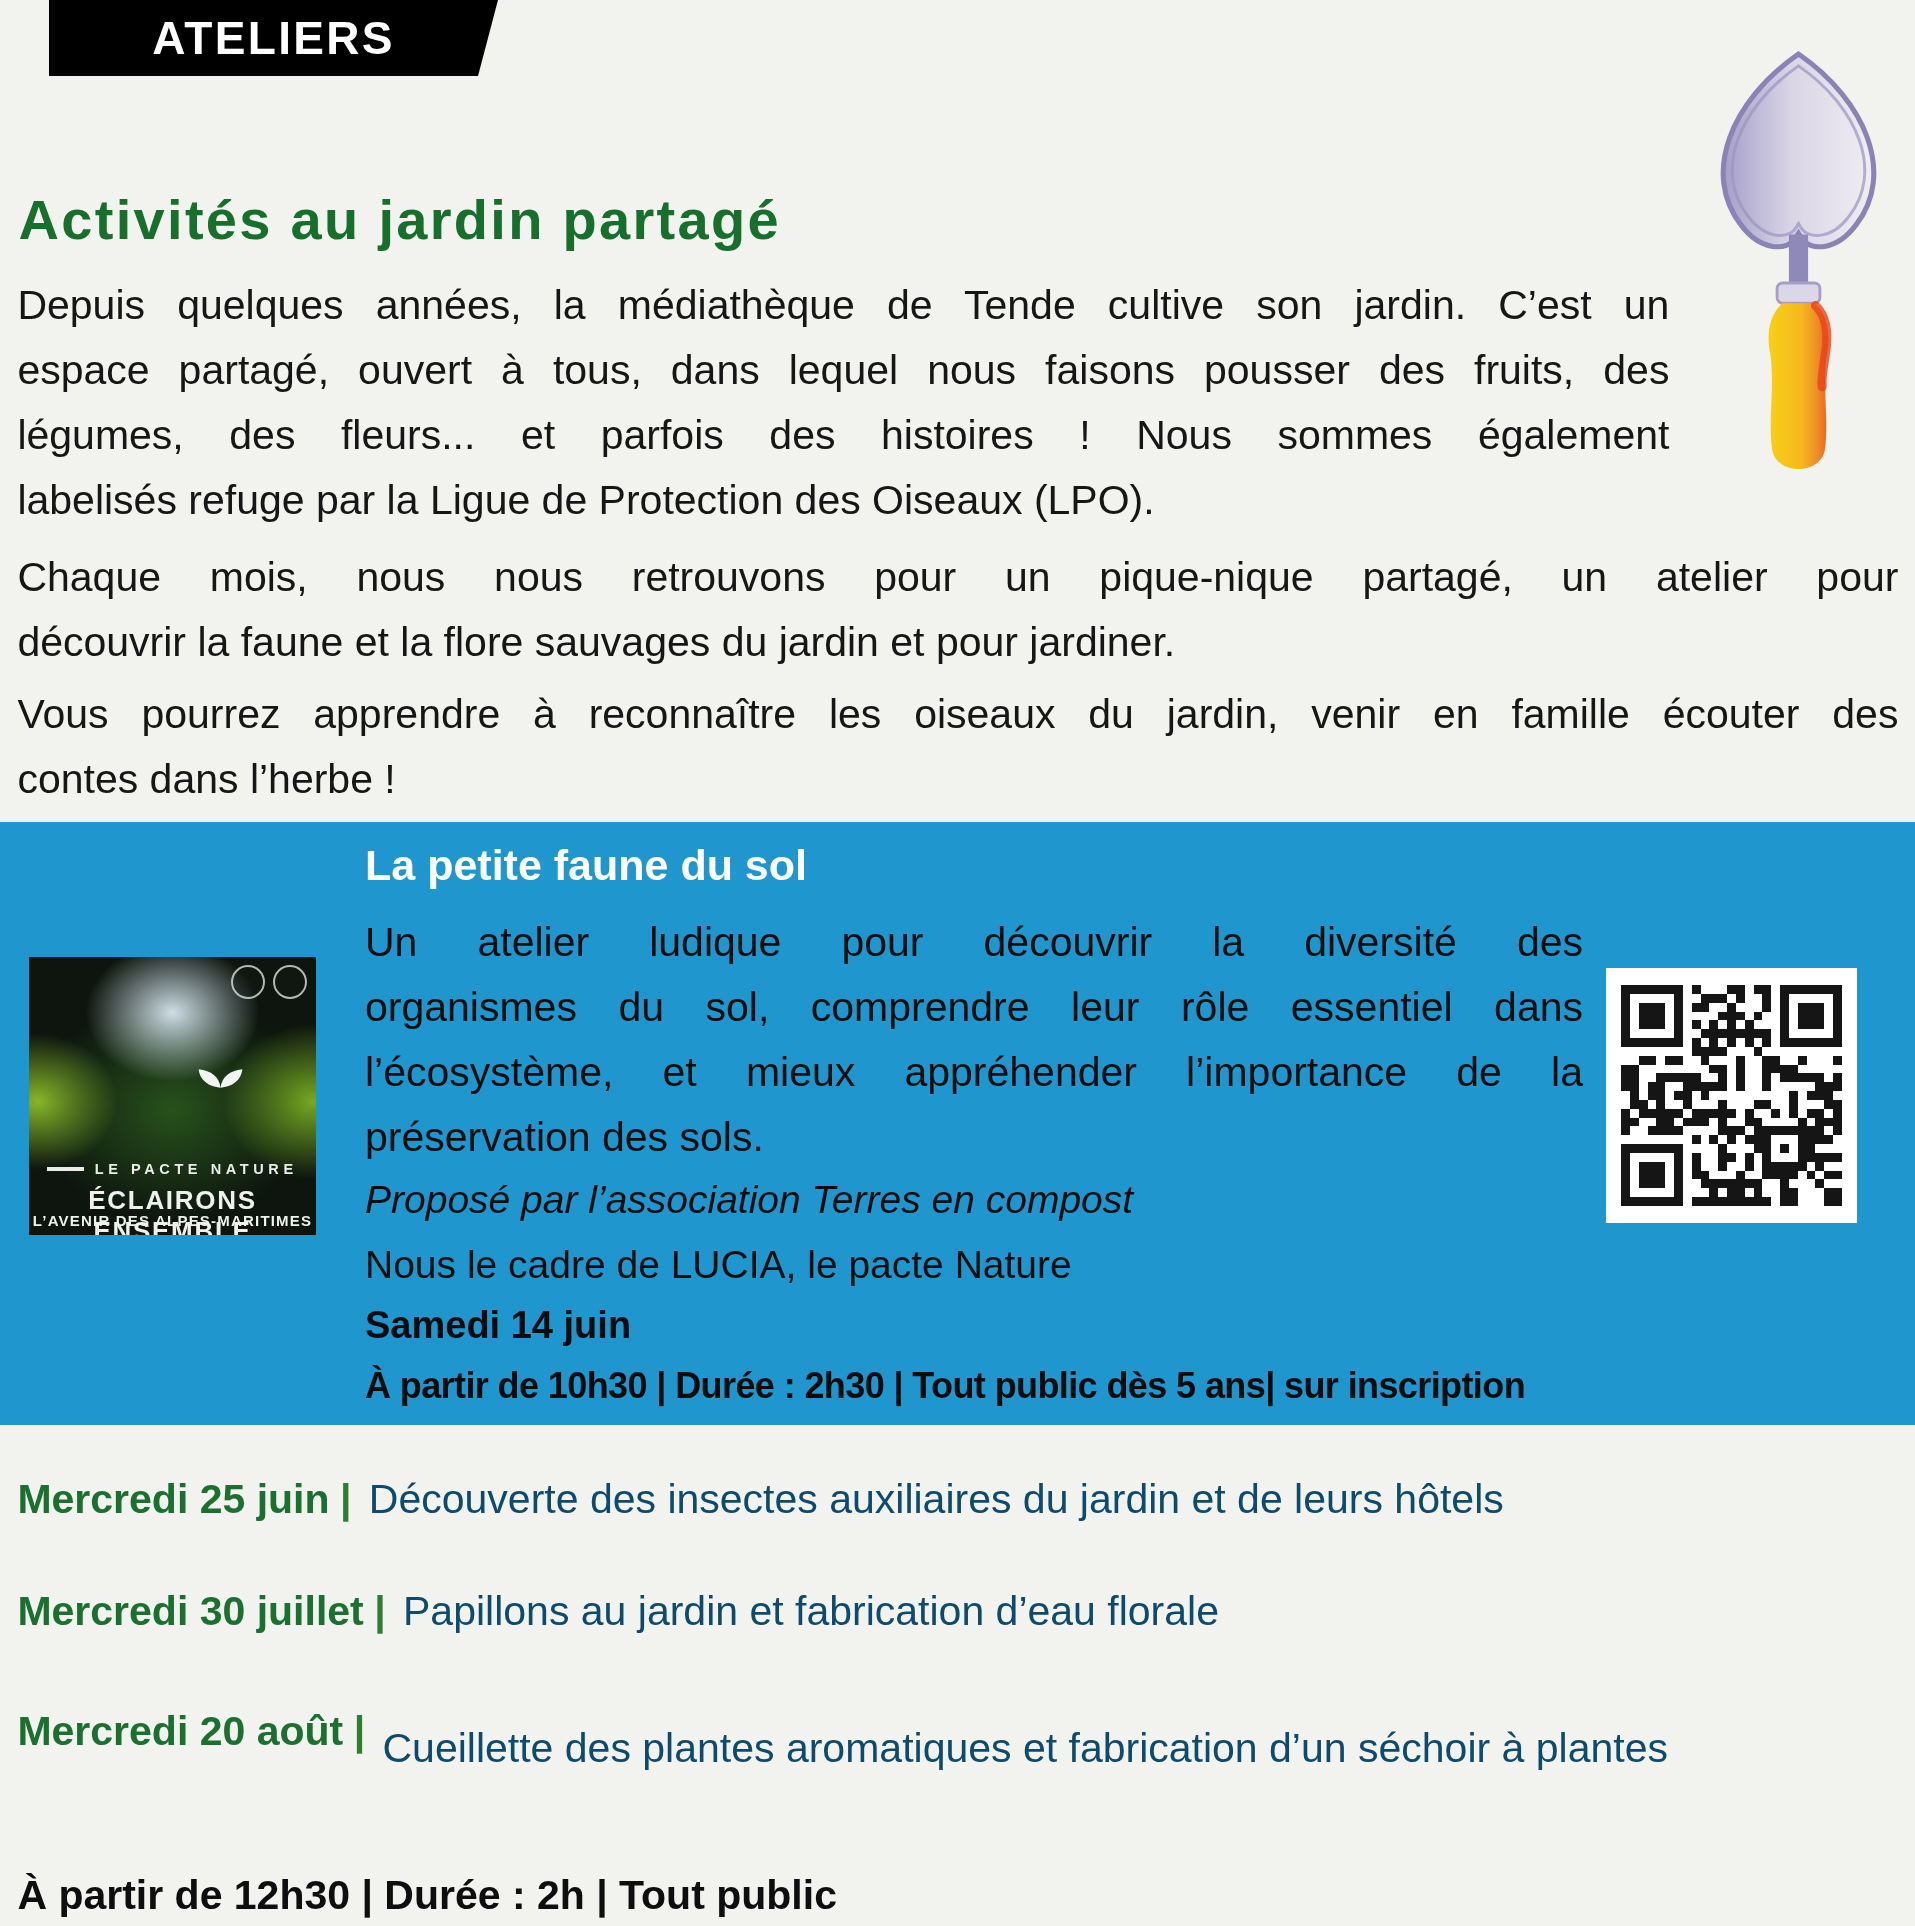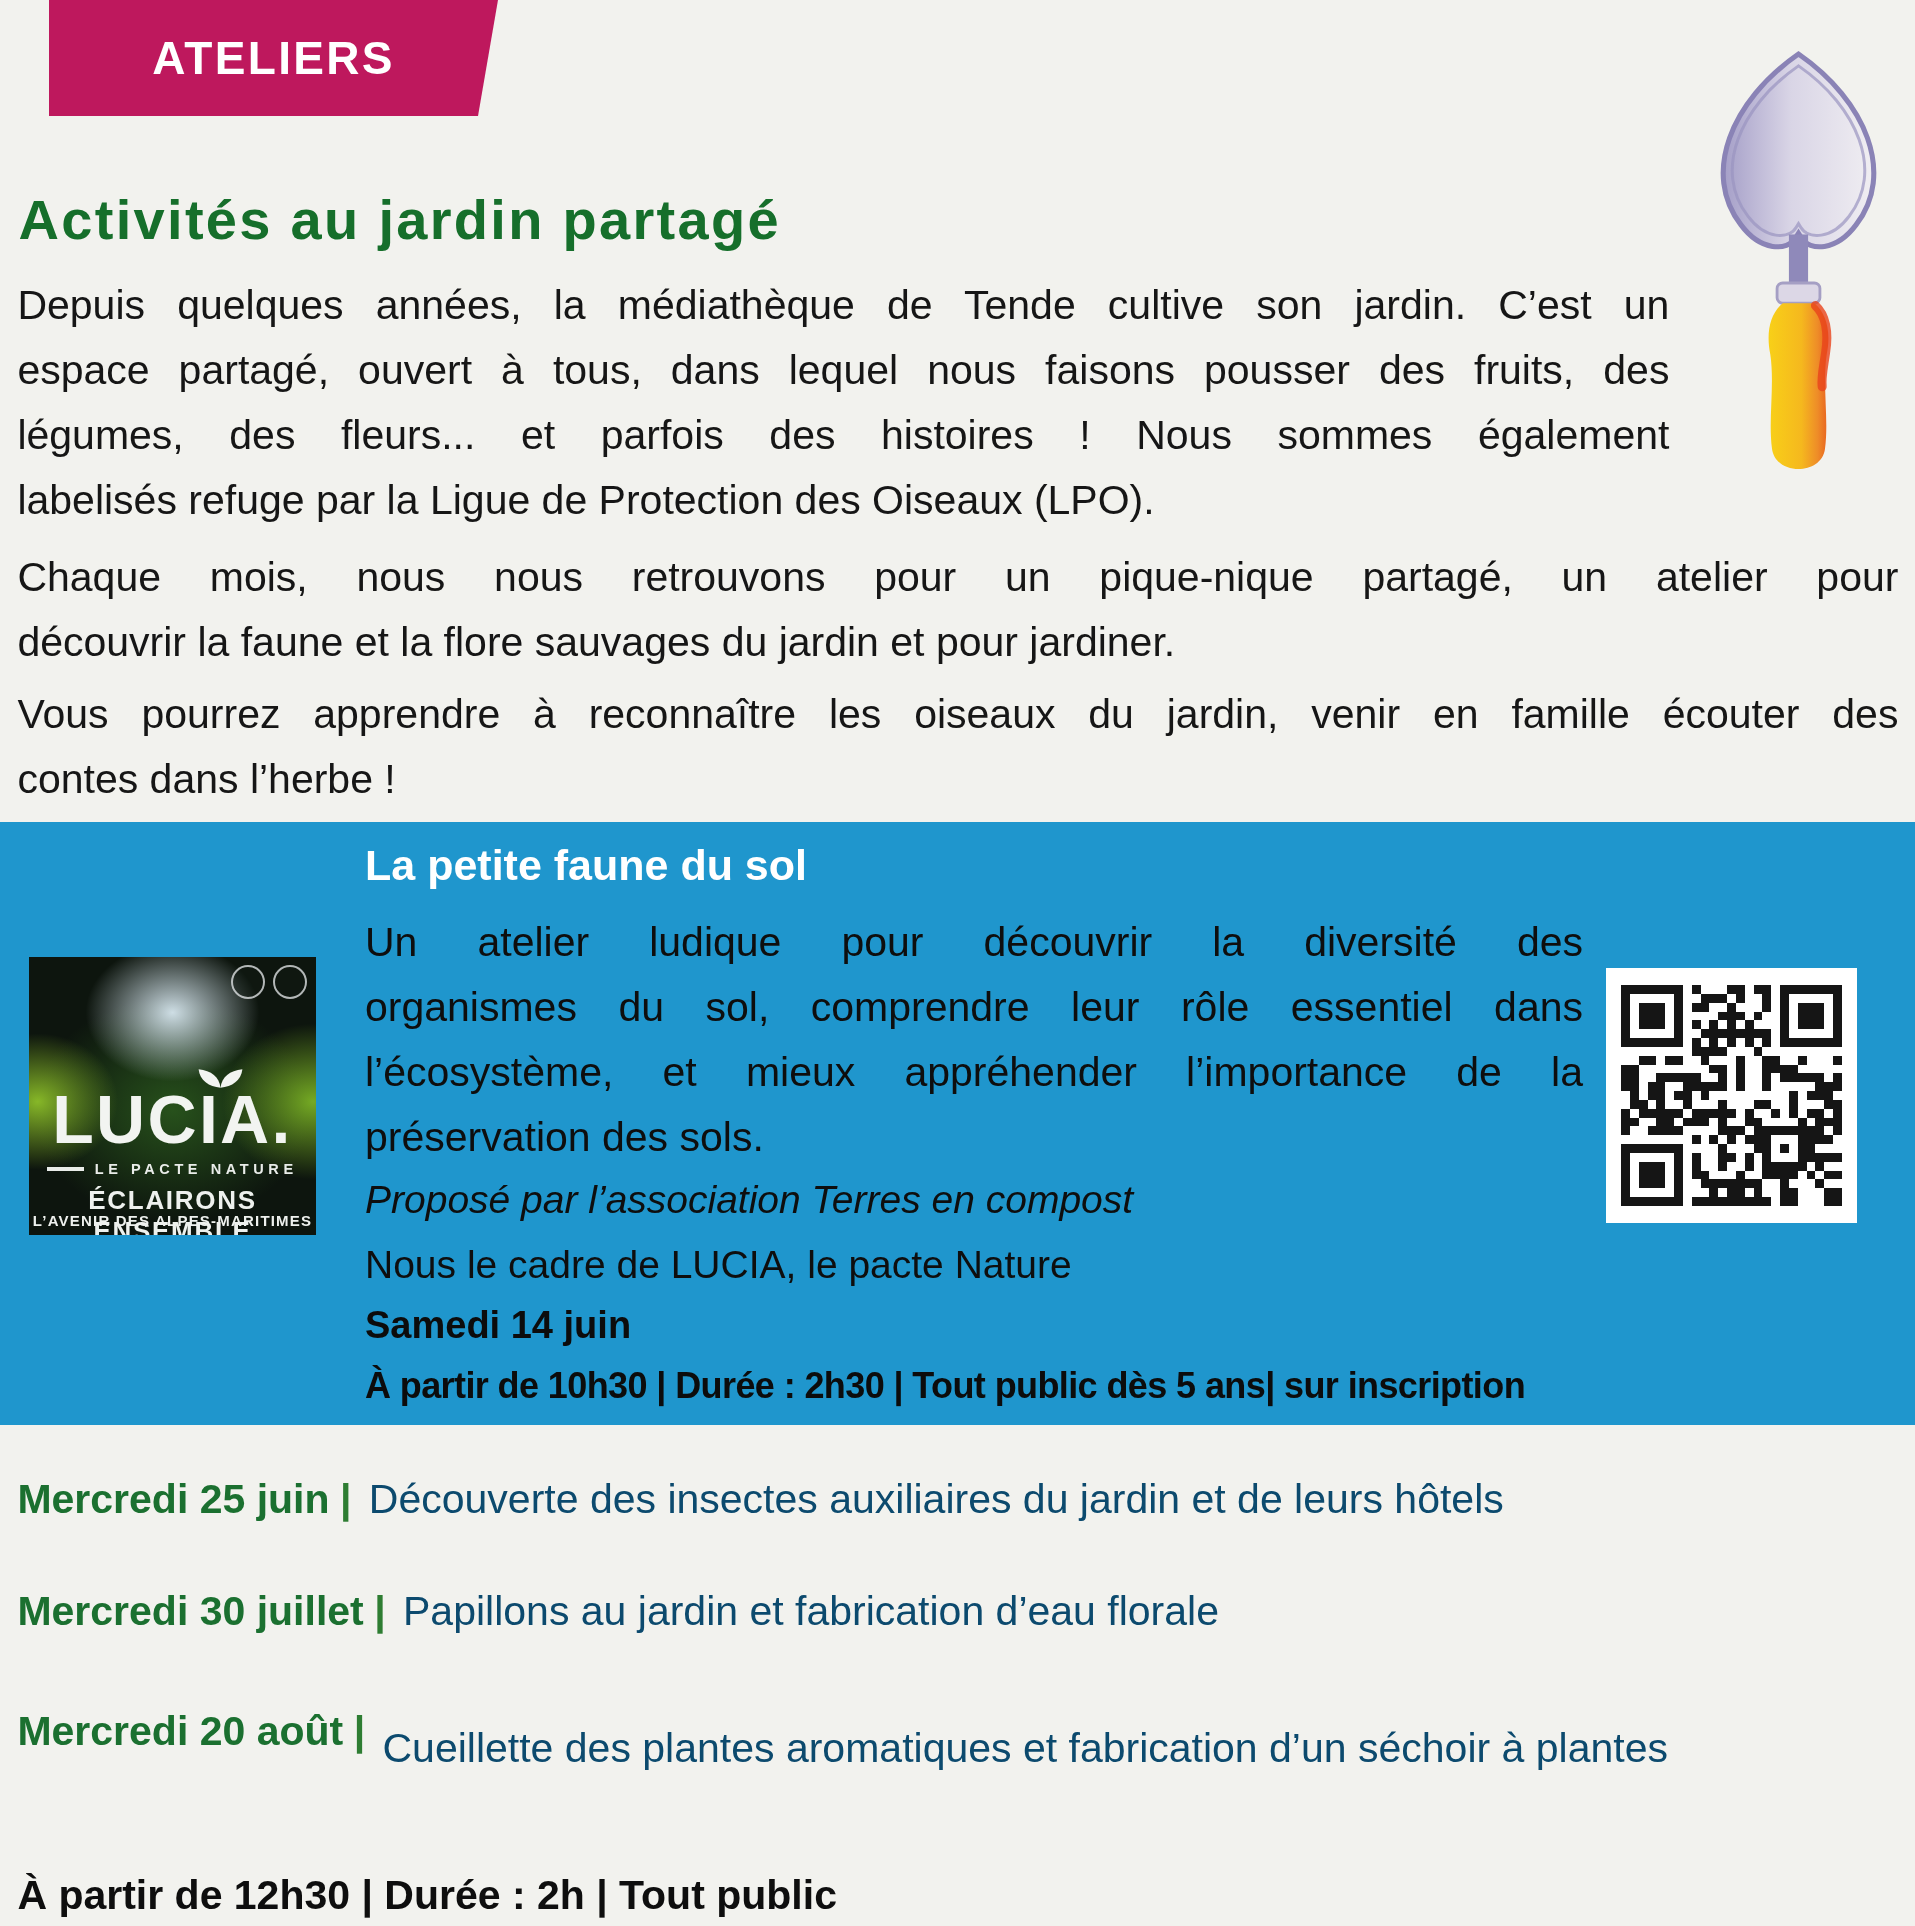--- a/index.html
+++ b/index.html
@@ -1,20 +1,20 @@
 <!DOCTYPE html>
 <html style="font-size:9.3px"><head>
 <meta charset="utf-8">
 <style>
   html,body{margin:0;padding:0;}
   body{font-family:"Liberation Sans","DejaVu Sans",sans-serif;background:#e8e8e4;}
   .page{position:relative;width:1915px;height:1926px;background:#f2f2ee;overflow:hidden;color:#161616;}
 
   
-  .badge{position:absolute;left:49px;top:0;width:449px;height:116px;background:#be185d;
+  .badge{position:absolute;left:49px;top:0;width:449px;height:76px;background:#000000;
          clip-path:polygon(0 0,100% 0,calc(100% - 20px) 100%,0 100%);
          display:flex;align-items:center;justify-content:center;}
   .badge span{color:#ffffff;font-weight:700;font-size:46px;letter-spacing:2.3px;}
 
   
   .h1{position:absolute;left:18.6px;top:187px;font-size:56px;font-weight:700;color:#166f2b;letter-spacing:2.3px;}
 
   
   .para{position:absolute;font-size:41px;line-height:65px;color:#161616;}
   .p1{left:17.4px;top:273px;width:1652px;}
@@ -129,21 +129,20 @@
     <div class="poster">
       <div class="poster-art"></div>
       <div class="poster-badges">
         <span class="pcircle"></span>
         <span class="pcircle"></span>
       </div>
       <svg class="sprout" viewBox="0 0 92 50" xmlns="http://www.w3.org/2000/svg">
         <path d="M46,48 C44,30 30,18 8,16 C10,36 26,46 46,48 Z" fill="#f2f4f1"></path>
         <path d="M46,48 C48,30 62,18 84,16 C82,36 66,46 46,48 Z" fill="#f2f4f1"></path>
       </svg>
-      <div class="poster-lucia">LUCIA.</div>
       <div class="poster-sub">
         <span class="dash"></span>
         <span class="t">LE PACTE NATURE</span>
       </div>
       <div class="poster-l1">ÉCLAIRONS ENSEMBLE</div>
       <div class="poster-l2">L’AVENIR DES ALPES-MARITIMES</div>
     </div>
 
     <div class="blue-title">La petite faune du sol</div>
 

